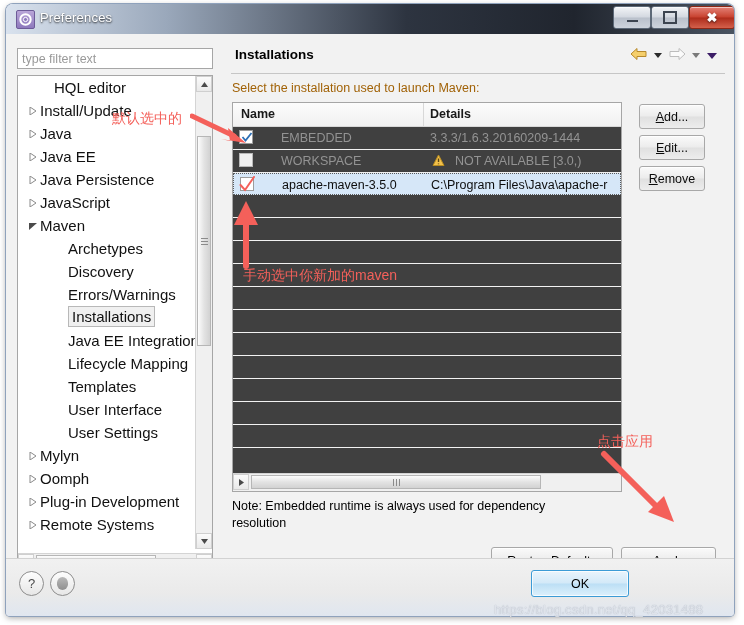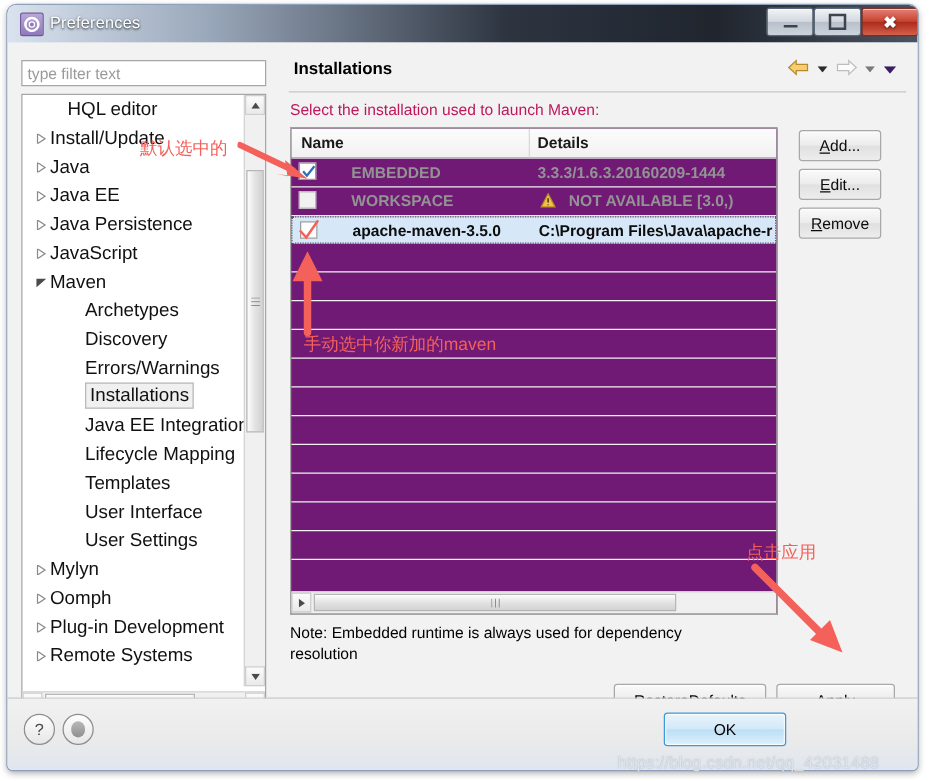--- a/index.html
+++ b/index.html
@@ -244,29 +244,29 @@
   }
   .nav-caret {
     width: 12px; height: 18px;
     display:flex; align-items:center; justify-content:center;
   }
 
   #desc-text {
     position: absolute;
     left: 11px; top: 39px;
     font-size: 12.5px;
-    color: #be185d;
+    color: #a16207;
   }
 
   
   #table-wrap {
     position: absolute;
     left: 11px; top: 60px;
     width: 390px; height: 390px;
-    background: #701a75;
+    background: #404040;
     border: 1px solid #a6a6a6;
     box-sizing: border-box;
     overflow: hidden;
   }
   #table-header {
     position: relative;
     height: 23px;
     background: linear-gradient(to bottom,#fcfcfc,#f1f1f1);
     border-bottom: 1px solid #d8d8d8;
   }
@@ -281,21 +281,20 @@
   #th-divider {
     position: absolute;
     left: 190px; top: 0;
     width: 1px; height: 23px;
     background: #d8d8d8;
   }
   .trow {
     position: relative;
     height: 22px;
     border-bottom: 1px solid #f0f0f0;
-    font-weight: bold;
   }
   .trow .cb {
     position: absolute;
     left: 6px; top: 3px;
     width: 14px; height: 14px;
     background: #ffffff;
     border: 1px solid #9c9c9c;
     box-sizing: border-box;
   }
   .trow .cb.dim {

